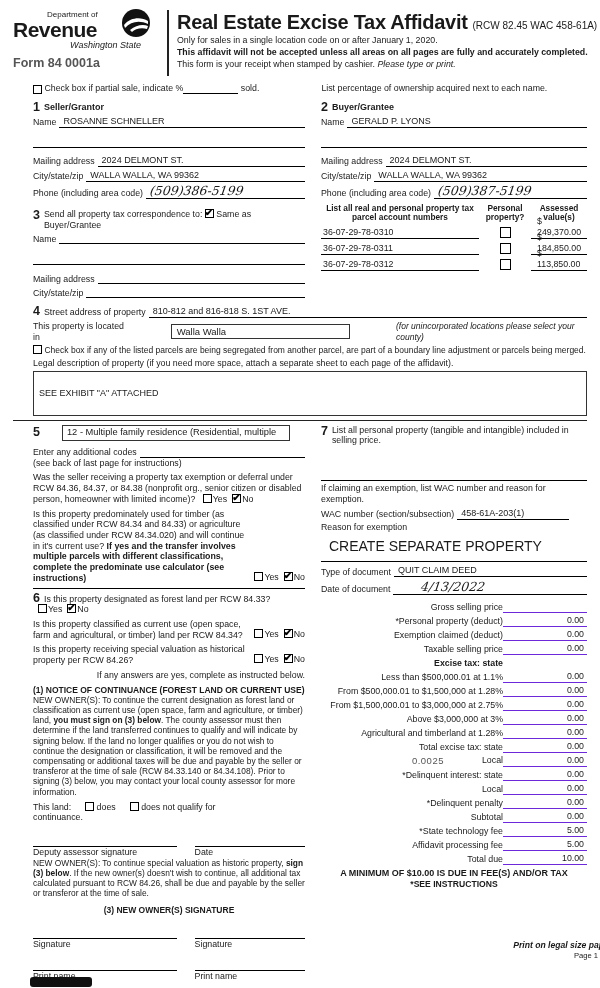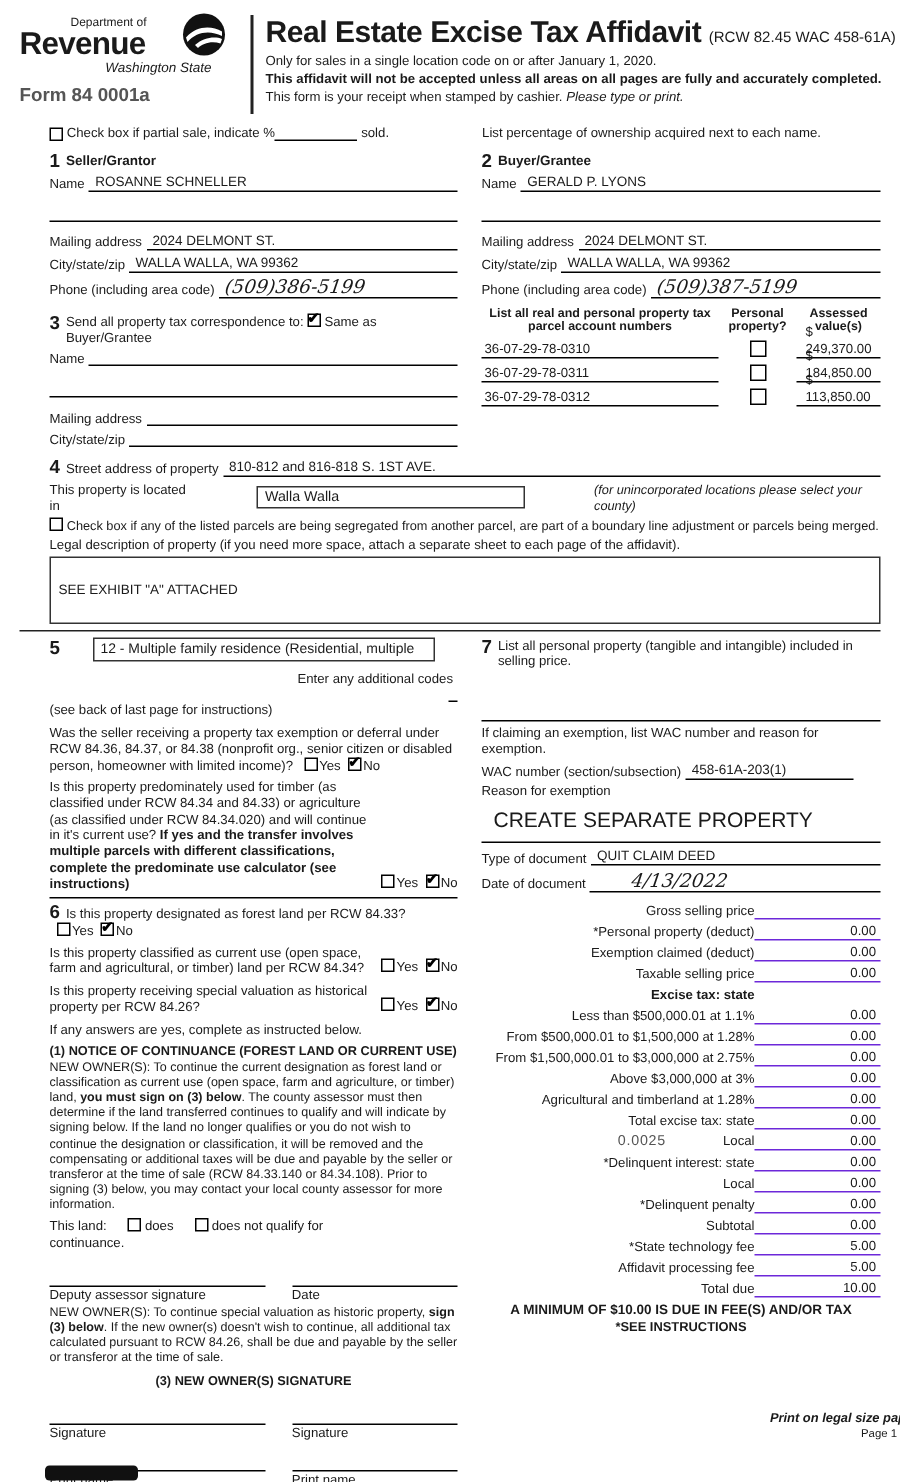--- a/index.html
+++ b/index.html
@@ -245,21 +245,21 @@
         <span>SEE EXHIBIT "A" ATTACHED</span>
       </div>
   </div>
 
   <div class="grid2 mainblock">
     <div>
       <div class="row" style="align-items:center;">
         <span class="secnum">5</span>
         <span class="use-box">12 - Multiple family residence (Residential, multiple</span>
         </div>
-      <div class="row" style="margin-top:6px;flex-direction:column;">
+      <div class="row" style="margin-top:6px;">
         <span class="lbl">Enter any additional codes</span>
         <span class="fill"></span>
         </div>
       <div>(see back of last page for instructions)</div>
       <div class="q">
         <span>Was the seller receiving a property tax exemption or deferral under RCW 84.36, 84.37, or 84.38 (nonprofit org., senior citizen or disabled person, homeowner with limited income)?</span>
         <span class="yesno"><span class="cb"></span><span>Yes</span><span class="cb on"></span><span>No</span></span>
       </div>
       <div class="q" style="padding-right:52px;">
         <span>Is this property predominately used for timber (as classified under RCW 84.34 and 84.33) or agriculture (as classified under RCW 84.34.020) and will continue in it's current use? </span><span class="b">If yes and the transfer involves multiple parcels with different classifications, complete the predominate use calculator (see instructions)</span>
@@ -271,21 +271,21 @@
         <span class="yesno"><span class="cb"></span><span>Yes</span><span class="cb on"></span><span>No</span></span>
       </div>
       <div class="q" style="padding-right:52px;">
         <span>Is this property classified as current use (open space, farm and agricultural, or timber) land per RCW 84.34?</span>
         <span class="yesno abs-yn"><span class="cb"></span><span>Yes</span><span class="cb on"></span><span>No</span></span>
       </div>
       <div class="q" style="padding-right:52px;">
         <span>Is this property receiving special valuation as historical property per RCW 84.26?</span>
         <span class="yesno abs-yn"><span class="cb"></span><span>Yes</span><span class="cb on"></span><span>No</span></span>
       </div>
-      <div style="margin-top:4px;">If any answers are yes, complete as instructed below.</div>
+      <div style="margin-top:4px;text-align:right;">If any answers are yes, complete as instructed below.</div>
       <div class="notice-t">(1) NOTICE OF CONTINUANCE (FOREST LAND OR CURRENT USE)</div>
       <div class="small">
         <span>NEW OWNER(S): To continue the current designation as forest land or classification as current use (open space, farm and agriculture, or timber) land, </span><span class="b">you must sign on (3) below</span><span>. The county assessor must then determine if the land transferred continues to qualify and will indicate by signing below. If the land no longer qualifies or you do not wish to continue the designation or classification, it will be removed and the compensating or additional taxes will be due and payable by the seller or transferor at the time of sale (RCW 84.33.140 or 84.34.108). Prior to signing (3) below, you may contact your local county assessor for more information.</span>
       </div>
       <div class="landrow">
         <span>This land:</span>
         <span><span class="cb"></span> <span>does</span></span>
         <span><span class="cb"></span> <span>does not qualify for</span></span>
       </div>
       <div>continuance.</div>

